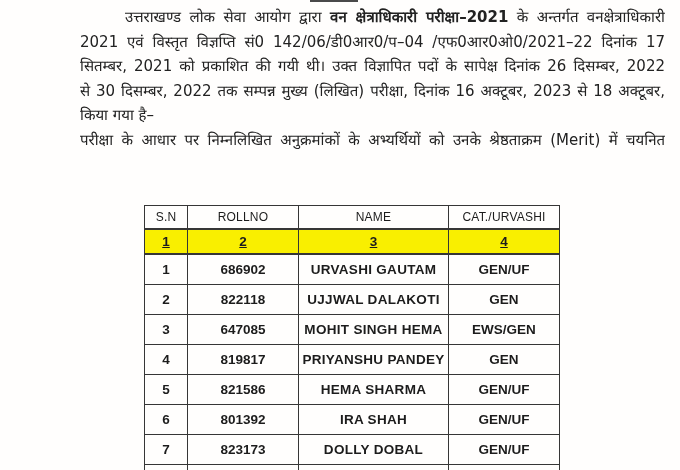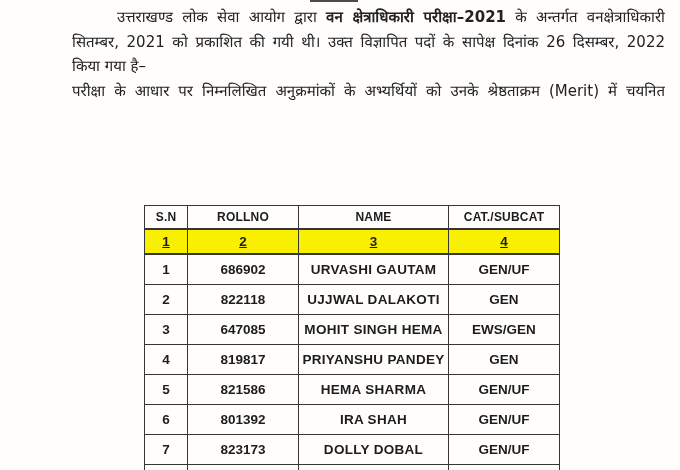--- a/index.html
+++ b/index.html
@@ -15,73 +15,75 @@
     position:absolute; left:310px; top:0; width:48px; height:2px;
     background:#4a4a4a;
   }
   .notice {
     position:absolute; left:72px; top:5px; width:593px;
     color:#222; font-size:15px;
   }
   .line {
     height:24.6px; line-height:24.6px;
     text-align:justify; text-align-last:justify;
-    overflow:hidden; white-space:normal;
+    overflow:hidden; white-space:normal;margin-left:8px;
   }
   .line.indent { text-indent:45px; }
   .line.last { text-align:left; text-align-last:left; }
   .seg-bold { font-weight:700; }
   table.results {
     position:absolute; left:144px; top:205px;
     border-collapse:collapse; table-layout:fixed;
     font-family:"Liberation Sans", sans-serif;
     color:#1c1c1c;
   }
   table.results td, table.results th {
     border:1px solid #363636;
     text-align:center; vertical-align:middle;
     padding:0; overflow:hidden;
   }
-  tr.header-row th { height:22px; font-size:12px; font-weight:700; letter-spacing:0.2px; }
+  tr.header-row th { height:22px; font-size:12px; font-weight:400; letter-spacing:0.2px; }
   tr.key-row td {
     height:23px; font-size:13.5px; font-weight:700;
     text-decoration:underline;
     border-top-width:2px; border-bottom-width:2px;
   }
   tr.data-row td { height:29px; font-size:13.5px; font-weight:600; }
   tr.data-row td.name-cell { letter-spacing:0.3px; }
   tr.partial-row td { height:12px; border-bottom:none; }
 </style>
 </head>
 <body>
 
 <div class="page">
 
   <div class="top-fragment"></div>
 
   <div class="notice">
       <div class="line indent"><span>उत्तराखण्ड लोक सेवा आयोग द्वारा </span><span class="seg-bold">वन क्षेत्राधिकारी परीक्षा–2021</span><span> के अन्तर्गत वनक्षेत्राधिकारी</span></div>
+      <div class="line"><span>2021 एवं विस्तृत विज्ञप्ति सं0 142/06/डी0आर0/प–04 /एफ0आर0ओ0/2021–22 दिनांक 17</span></div>
       <div class="line"><span>सितम्बर, 2021 को प्रकाशित  की गयी थी। उक्त विज्ञापित पदों के सापेक्ष दिनांक 26 दिसम्बर, 2022</span></div>
+      <div class="line"><span>से 30 दिसम्बर, 2022 तक सम्पन्न मुख्य (लिखित) परीक्षा, दिनांक 16 अक्टूबर, 2023 से 18 अक्टूबर,</span></div>
       <div class="line last"><span>किया गया है–</span></div>
       <div class="line"><span>परीक्षा के आधार पर निम्नलिखित अनुक्रमांकों के अभ्यर्थियों को उनके श्रेष्ठताक्रम (Merit) में चयनित</span></div>
     </div>
 
   <table class="results">
     <colgroup>
         <col style="width: 43px;">
         <col style="width: 111px;">
         <col style="width: 150px;">
         <col style="width: 111px;">
       </colgroup>
     <thead>
       <tr class="header-row">
           <th>S.N</th>
           <th>ROLLNO</th>
           <th>NAME</th>
-          <th>CAT./SUBCAT</th>
+          <th>CAT./URVASHI</th>
         </tr>
       <tr class="key-row">
           <td style="background: rgb(249, 239, 0);">1</td>
           <td style="background: rgb(249, 239, 0);">2</td>
           <td style="background: rgb(249, 239, 0);">3</td>
           <td style="background: rgb(249, 239, 0);">4</td>
         </tr>
     </thead>
     <tbody>
         <tr class="data-row">

